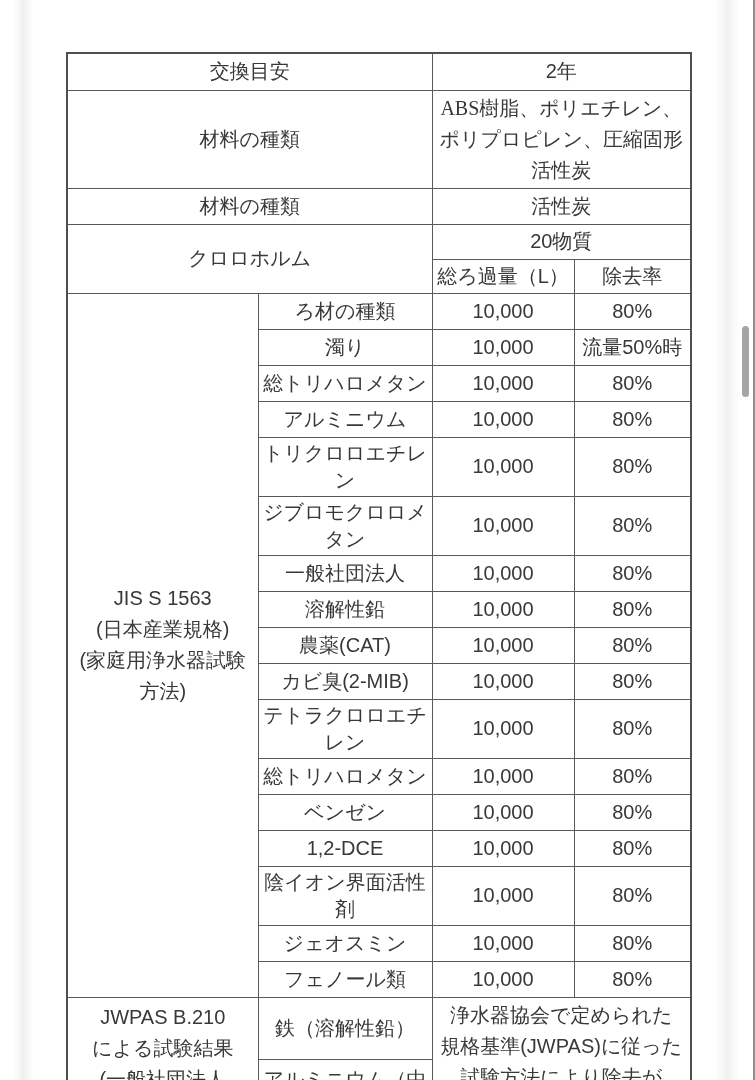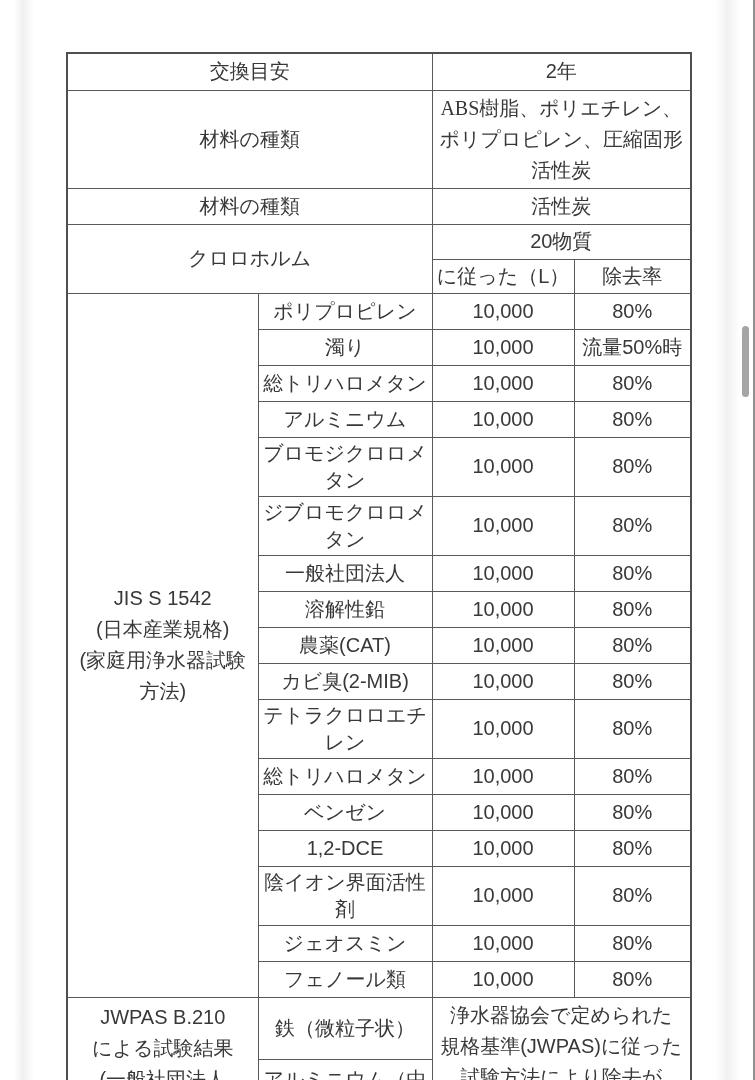--- a/index.html
+++ b/index.html
@@ -105,49 +105,49 @@
     </tr>
     <tr class="h36">
       <td colspan="2">材料の種類</td>
       <td colspan="2">活性炭</td>
     </tr>
     <tr class="h35">
       <td colspan="2" rowspan="2">クロロホルム</td>
       <td colspan="2">20物質</td>
     </tr>
     <tr class="h34">
-      <td>に従った（L）</td>
+      <td>総ろ過量（L）</td>
       <td>除去率</td>
     </tr>
 
     <tr class="h36">
-      <td rowspan="17" class="multiline">JIS S 1542
+      <td rowspan="17" class="multiline">JIS S 1563
 (日本産業規格)
 (家庭用浄水器試験方法)</td>
-      <td>ポリプロピレン</td>
+      <td>ろ材の種類</td>
       <td>10,000</td>
       <td>80%</td>
     </tr>
     <tr class="h36">
       <td>濁り</td>
       <td>10,000</td>
       <td>流量50%時</td>
     </tr>
     <tr class="h36">
       <td>総トリハロメタン</td>
       <td>10,000</td>
       <td>80%</td>
     </tr>
     <tr class="h36">
       <td>アルミニウム</td>
       <td>10,000</td>
       <td>80%</td>
     </tr>
     <tr class="h36">
-      <td>ブロモジクロロメタン</td>
+      <td>トリクロロエチレン</td>
       <td>10,000</td>
       <td>80%</td>
     </tr>
     <tr class="h36">
       <td>ジブロモクロロメタン</td>
       <td>10,000</td>
       <td>80%</td>
     </tr>
     <tr class="h36">
       <td>一般社団法人</td>
@@ -203,21 +203,21 @@
       <td>フェノール類</td>
       <td>10,000</td>
       <td>80%</td>
     </tr>
 
     <tr class="h55">
       <td rowspan="3" class="multiline">JWPAS B.210
 による試験結果
 (一般社団法人
 浄水器協会自主規格)</td>
-      <td>鉄（微粒子状）</td>
+      <td>鉄（溶解性鉛）</td>
       <td colspan="2" rowspan="2" class="multiline">浄水器協会で定められた
 規格基準(JWPAS)に従った
 試験方法により除去が
 ブロモホルム(除去率80%)</td>
     </tr>
     <tr class="h53">
       <td>アルミニウム（中性）</td>
     </tr>
     <tr class="h37">
       <td>PFOS及びPFOA</td>

